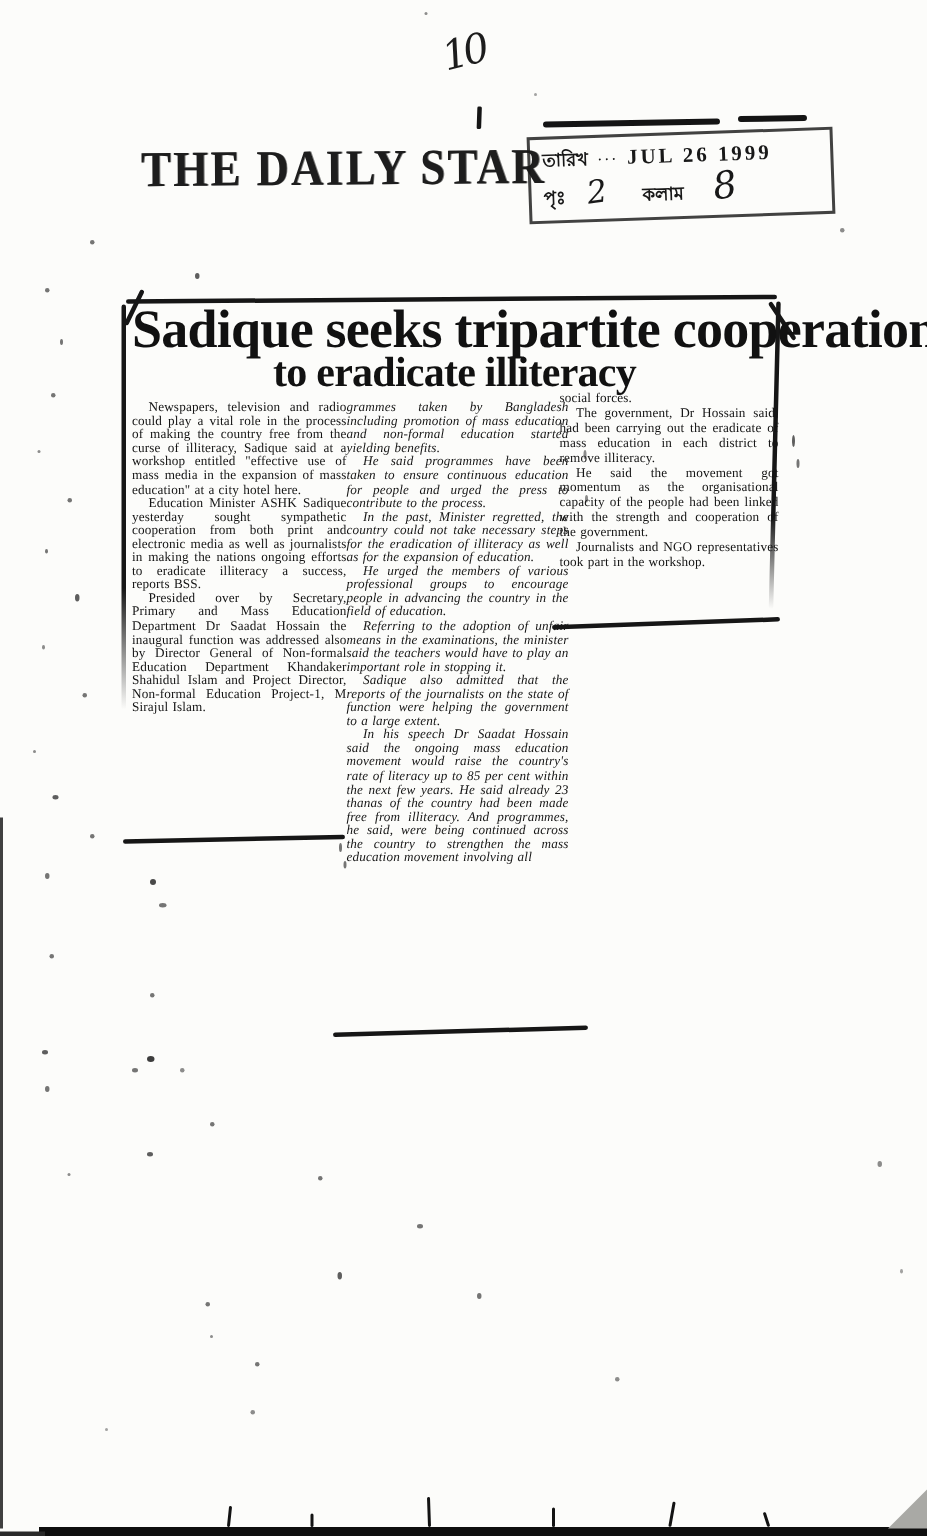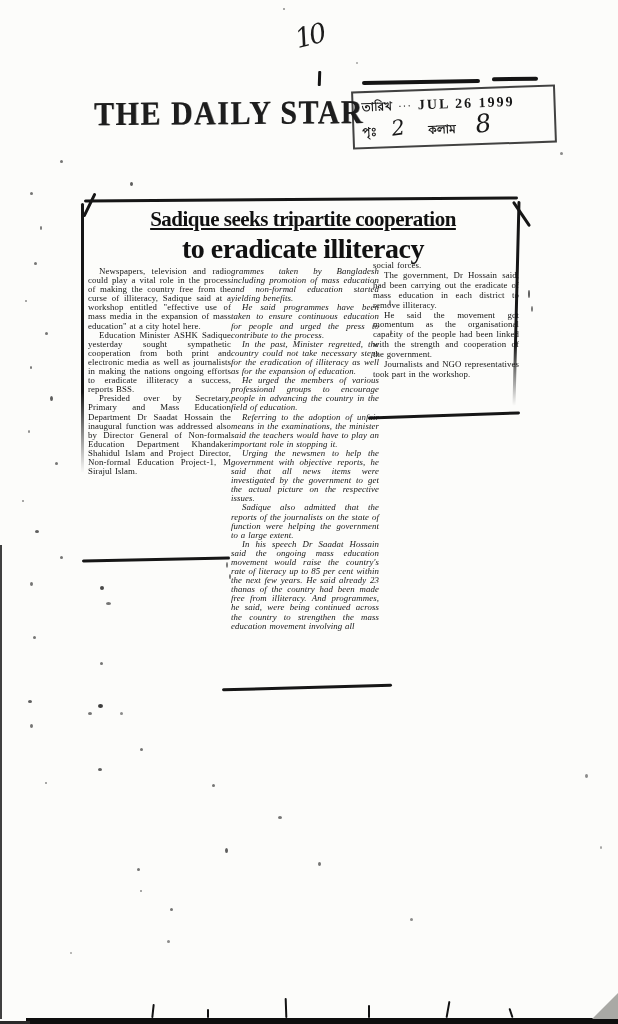--- a/index.html
+++ b/index.html
@@ -60,21 +60,21 @@
   .rule{position:absolute;background:#161616;border-radius:2px;}
   .fade-v{background:linear-gradient(#161616 70%, rgba(22,22,22,0));}
 
   
   .headline{
     position:absolute;left:88px;top:204px;width:430px;
     text-align:center;color:#111;
     font-family:"Liberation Serif", serif;
     font-weight:bold;
   }
-  .headline .l1{font-size:21px;line-height:30px;letter-spacing:-0.5px;white-space:nowrap;text-decoration:underline;}
+  .headline .l1{font-size:36px;line-height:30px;letter-spacing:-0.5px;white-space:nowrap;}
   .headline .l2{font-size:28px;line-height:29px;letter-spacing:-0.5px;}
 
   
   .col{
     position:absolute;
     font-size:8.8px;line-height:9.1px;
     color:#141414;
     text-align:justify;
     letter-spacing:0.1px;
     word-spacing:0.5px;
@@ -137,21 +137,20 @@
     <p>Newspapers, television and radio could play a vital role in the process of making the country free from the curse of illiteracy, Sadique said at a workshop entitled "effective use of mass media in the expansion of mass education" at a city hotel here.</p>
     <p>Education Minister ASHK Sadique yesterday sought sympathetic cooperation from both print and electronic media as well as journalists in making the nations ongoing efforts to eradicate illiteracy a success, reports BSS.</p>
     <p>Presided over by Secretary, Primary and Mass Education Department Dr Saadat Hossain the inaugural function was addressed also by Director General of Non-formal Education Department Khandaker Shahidul Islam and Project Director, Non-formal Education Project-1, M Sirajul Islam.</p>
   </div>
   <div class="col" id="col2">
     <p class="noindent">grammes taken by Bangladesh including promotion of mass education and non-formal education started yielding benefits.</p>
     <p>He said programmes have been taken to ensure continuous education for people and urged the press to contribute to the process.</p>
     <p>In the past, Minister regretted, the country could not take necessary steps for the eradication of illiteracy as well as for the expansion of education.</p>
     <p>He urged the members of various professional groups to encourage people in advancing the country in the field of education.</p>
     <p>Referring to the adoption of unfair means in the examinations, the minister said the teachers would have to play an important role in stopping it.</p>
-    <p>Urging the newsmen to help the government with objective reports, he said that all news items were investigated by the government to get the actual picture on the respective issues.</p>
     <p>Sadique also admitted that the reports of the journalists on the state of function were helping the government to a large extent.</p>
     <p>In his speech Dr Saadat Hossain said the ongoing mass education movement would raise the country's rate of literacy up to 85 per cent within the next few years. He said already 23 thanas of the country had been made free from illiteracy. And programmes, he said, were being continued across the country to strengthen the mass education movement involving all</p>
   </div>
   <div class="col" id="col3">
     <p class="noindent">social forces.</p>
     <p>The government, Dr Hossain said, had been carrying out the eradicate of mass education in each district to remove illiteracy.</p>
     <p>He said the movement got momentum as the organisational capacity of the people had been linked with the strength and cooperation of the government.</p>
     <p>Journalists and NGO representatives took part in the workshop.</p>
   </div>
 

